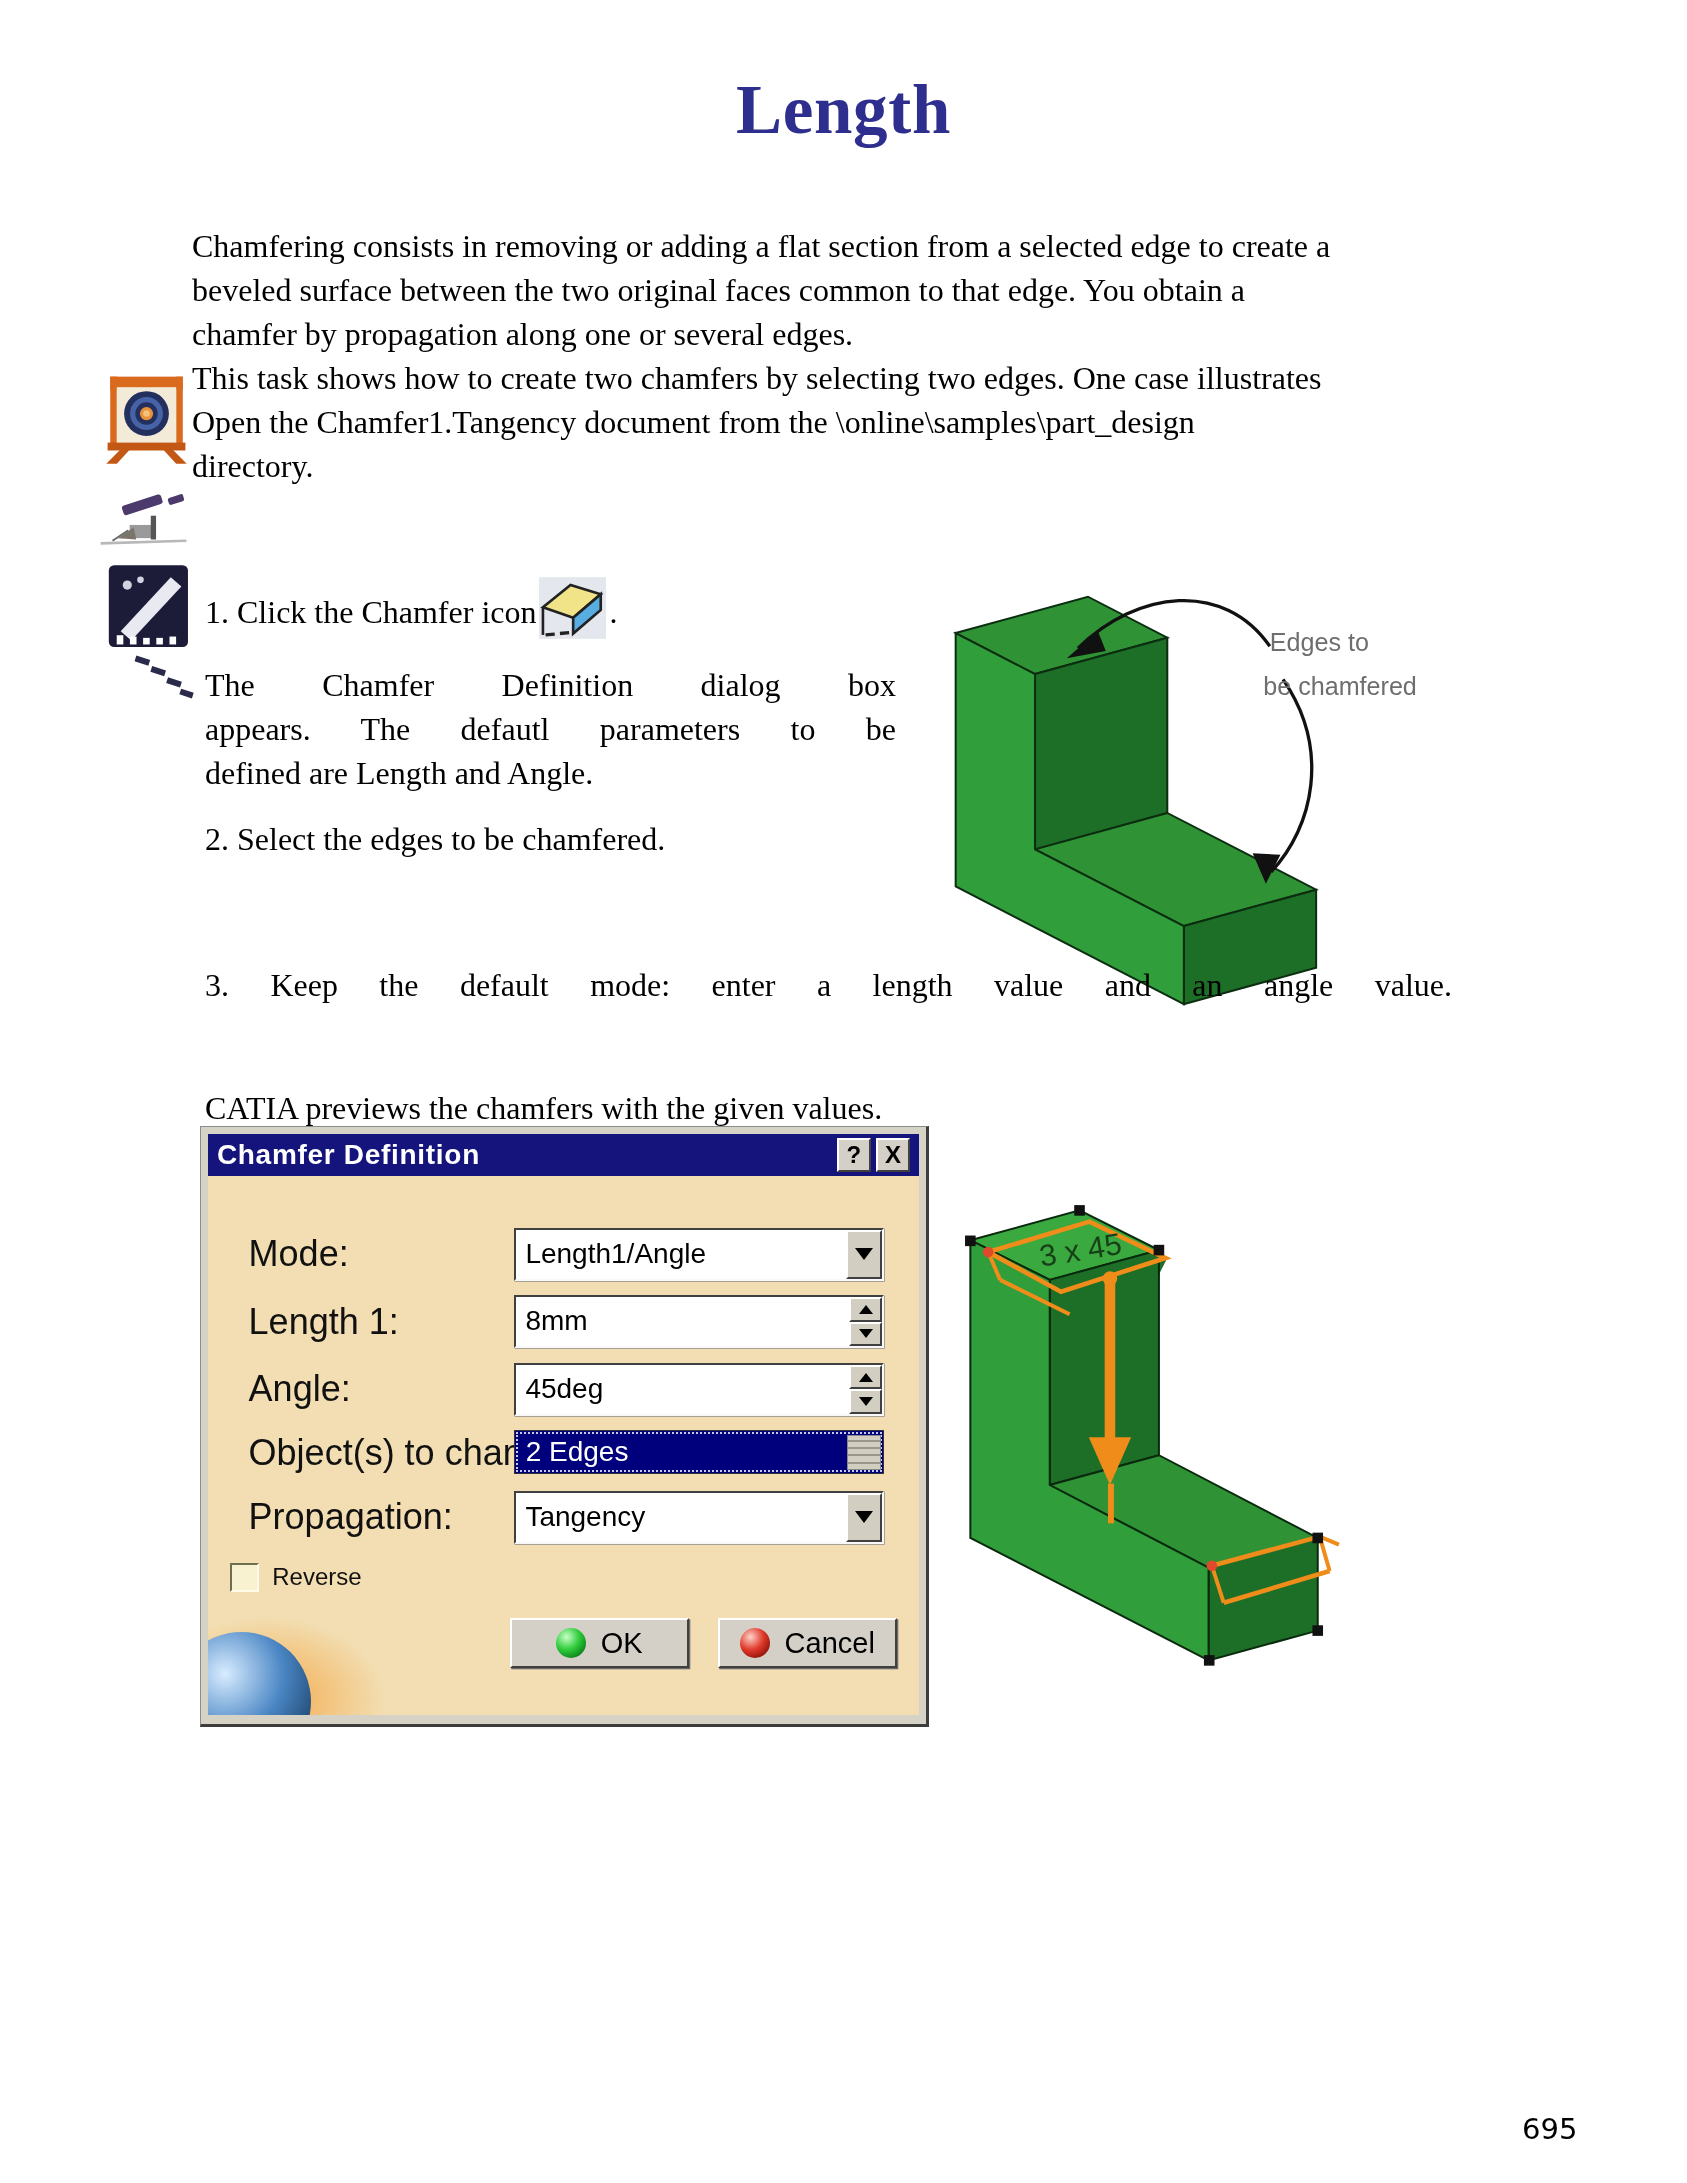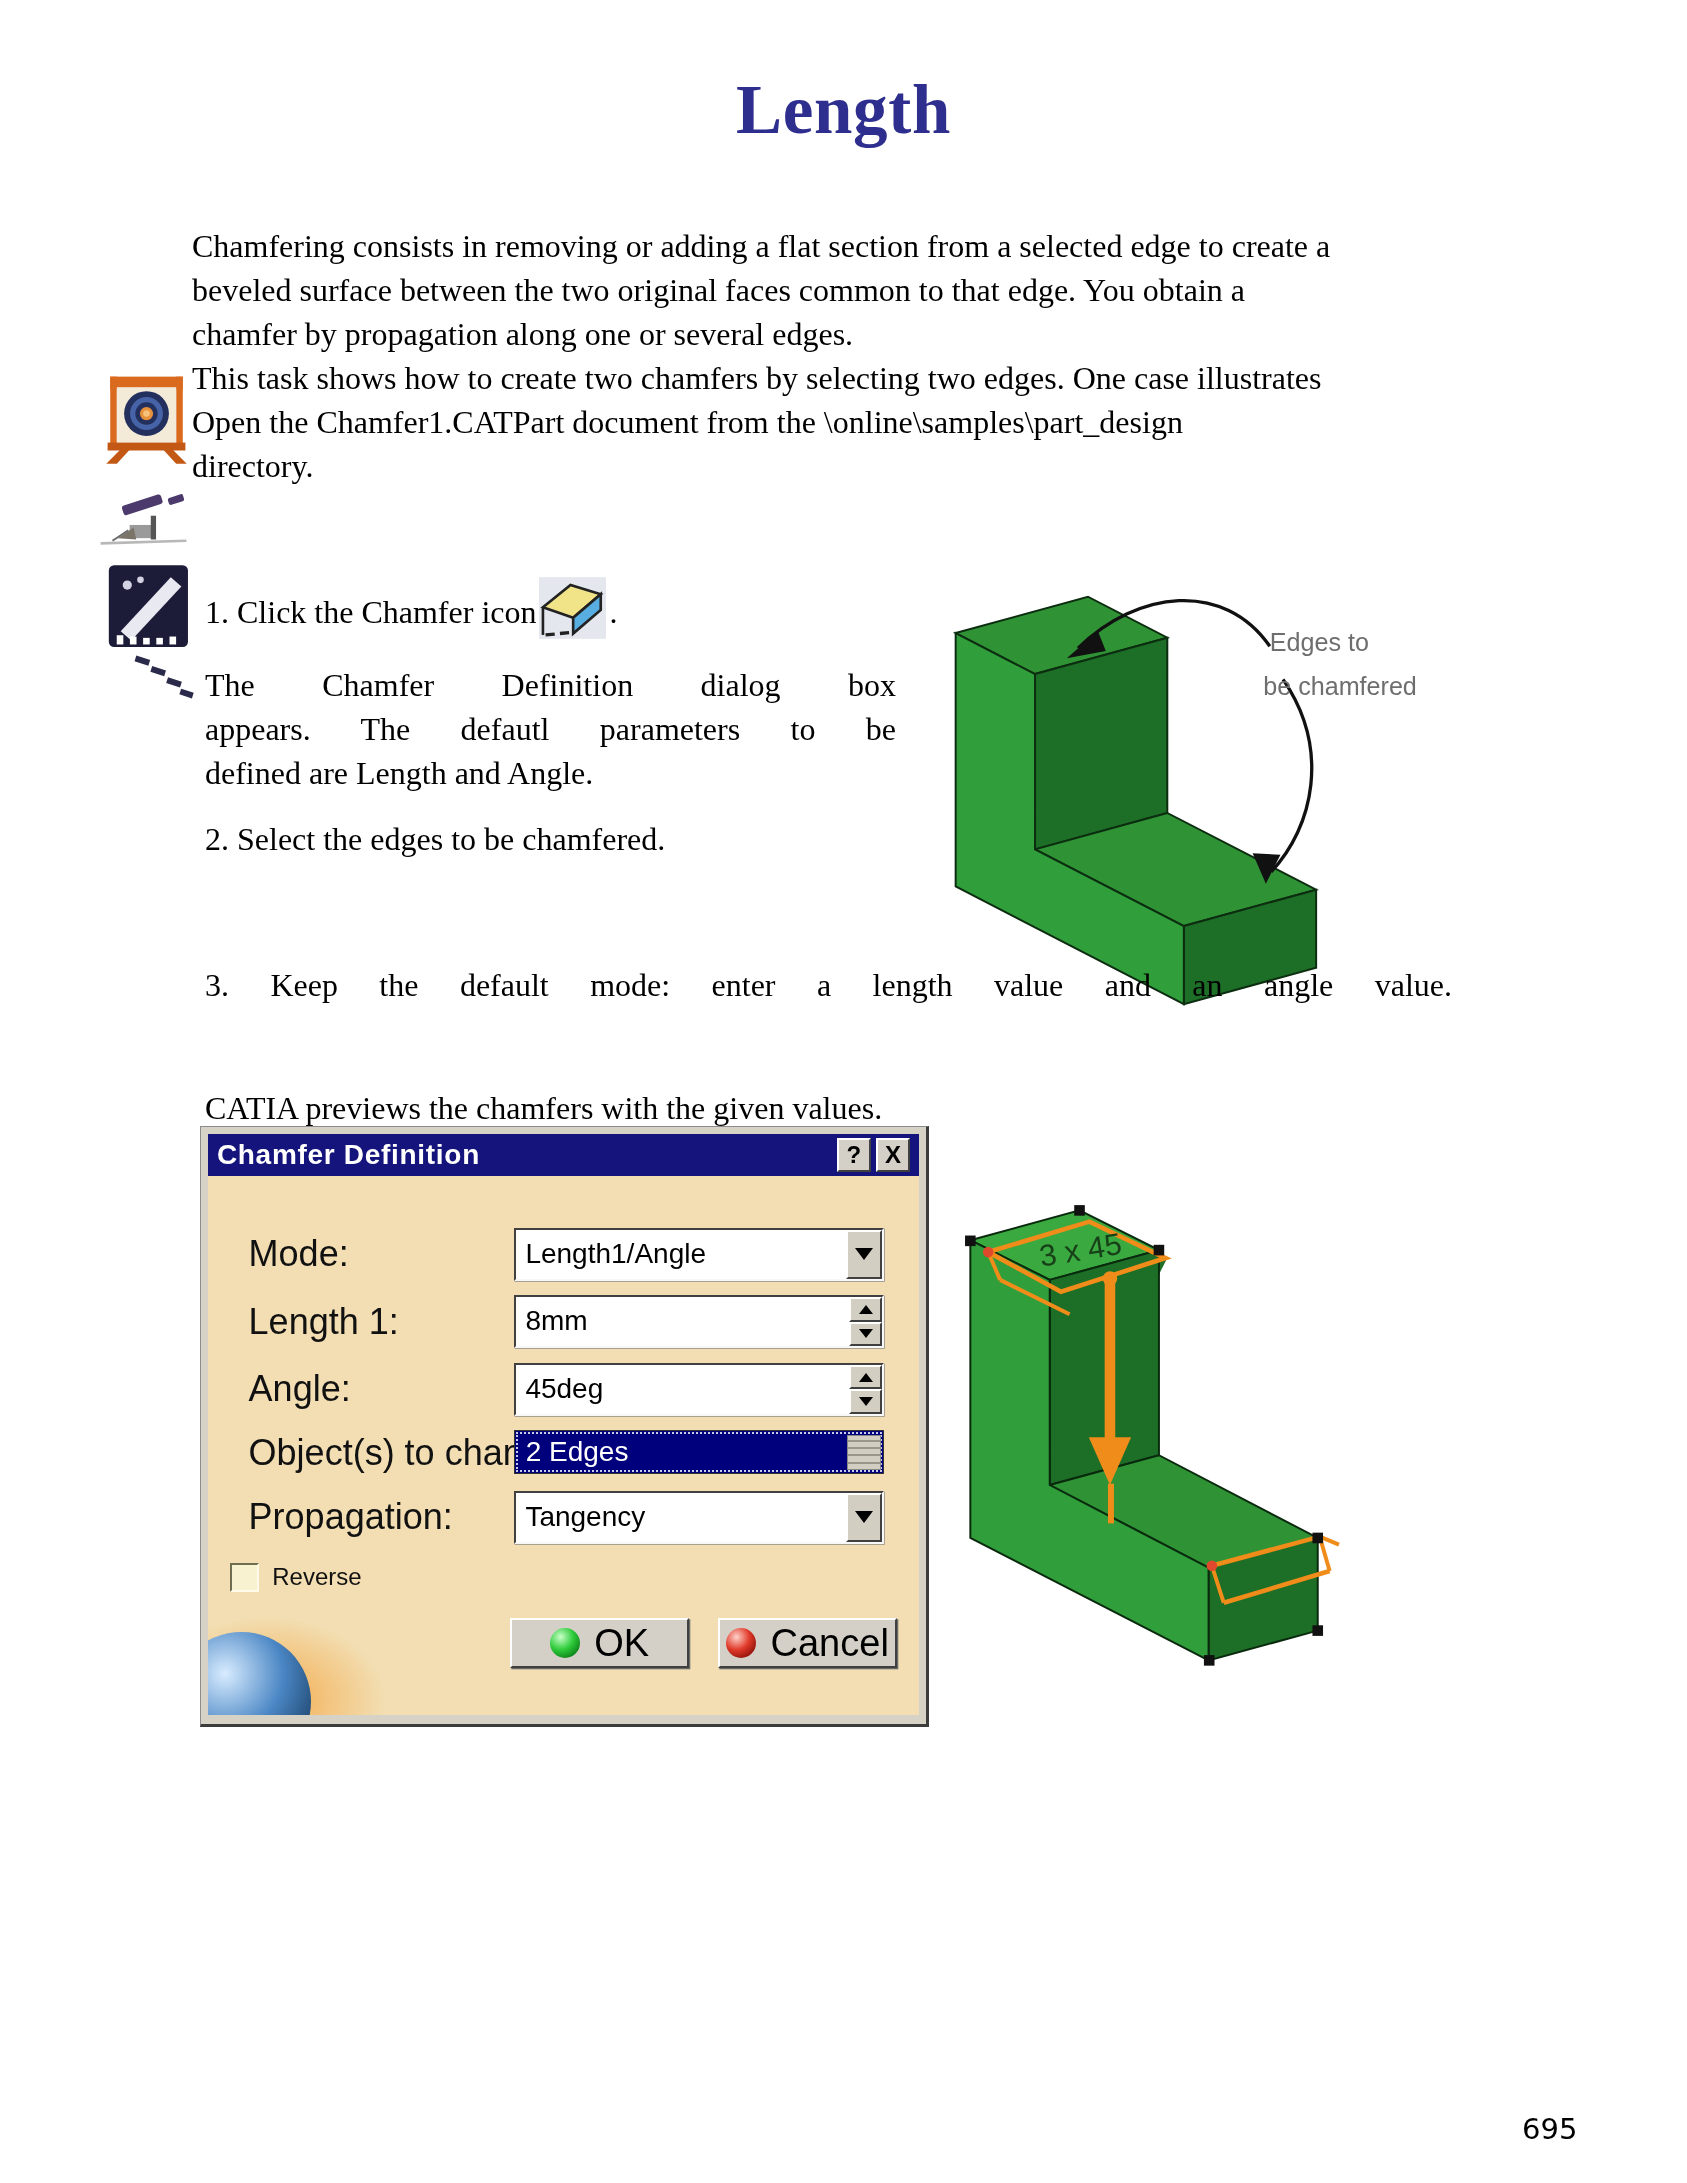--- a/index.html
+++ b/index.html
@@ -55,21 +55,21 @@
   .minibtn{position:absolute;right:2px;top:3.3px;bottom:3.3px;width:34px;background:#d2cec2;
            border:1.3px solid #888;box-sizing:border-box;
            background-image:repeating-linear-gradient(0deg,#d2cec2 0 5.3px,#9a968a 5.3px 7.3px);}
   .chk{width:29px;height:29px;background:#f8f2d0;border:2px solid #6e6e50;box-sizing:border-box;
        border-right-color:#fffbe8;border-bottom-color:#fffbe8;}
   .chkrow{display:flex;align-items:center;gap:13.2px;height:37px;margin-bottom:0;}
   .chkrow .lbl2{font-size:24px;color:#111;}
   .btnrow{display:flex;justify-content:flex-end;gap:29px;margin-top:22.5px;}
   .pushbtn{width:179px;height:50px;background:#d4d0c8;display:flex;align-items:center;justify-content:center;gap:14.6px;
            border-top:2.6px solid #fff;border-left:2.6px solid #fff;border-right:2.6px solid #404040;border-bottom:2.6px solid #404040;
-           box-shadow:1.3px 1.3px 0 #6a6a6a;box-sizing:border-box;font-size:38px;color:#000;}
+           box-shadow:1.3px 1.3px 0 #6a6a6a;box-sizing:border-box;font-size:29px;color:#000;}
   .sphere{width:30px;height:30px;border-radius:50%;}
   .sphere.green{background:radial-gradient(circle at 35% 30%,#c8ffc8,#2ecb3a 45%,#0a7c18 82%);}
   .sphere.red{background:radial-gradient(circle at 35% 30%,#ffd2ca,#e03a2a 45%,#8c1008 82%);}
   .deco-orange{position:absolute;left:-20px;bottom:-40px;width:198px;height:139px;
                background:radial-gradient(ellipse at 40% 60%,rgba(244,166,66,.95),rgba(244,166,66,0) 70%);}
   .deco-blue{position:absolute;left:-36px;bottom:-56px;width:139px;height:139px;border-radius:50%;
              background:radial-gradient(circle at 38% 30%,#d8ecff,#4a86c4 45%,#16395c 85%);}
   
   .pagenum{position:absolute;left:1522px;top:2112px;font-family:"DejaVu Sans",sans-serif;font-size:29px;}
   .figlabel{font-family:"Liberation Sans",sans-serif;fill:#6e6e6e;font-size:38px;}
@@ -79,21 +79,21 @@
 
 <div class="page">
 
   <div class="doc-title">Length</div>
 
   <div class="intro">
     <div class="line">Chamfering consists in removing or adding a flat section from a selected edge to create a</div>
     <div class="line">beveled surface between the two original faces common to that edge. You obtain a</div>
     <div class="line">chamfer by propagation along one or several edges.</div>
     <div class="line">This task shows how to create two chamfers by selecting two edges. One case illustrates</div>
-    <div class="line">Open the Chamfer1.CATPart document from the \online\samples\part_design</div>
+    <div class="line">Open the Chamfer1.Tangency document from the \online\samples\part_design</div>
     <div class="line">directory.</div>
   </div>
 
   <div class="m-icon" style="left:101px;top:374px">
     <svg width="91" height="91" viewBox="0 0 138 138">
       <rect x="14" y="4" width="110" height="20" fill="#d96a1e"></rect>
       <rect x="14" y="4" width="10" height="108" fill="#d96a1e"></rect>
       <rect x="114" y="4" width="10" height="108" fill="#d96a1e"></rect>
       <rect x="24" y="20" width="90" height="84" fill="#f4ead8"></rect>
       <circle cx="69" cy="60" r="34" fill="#23305e"></circle>

